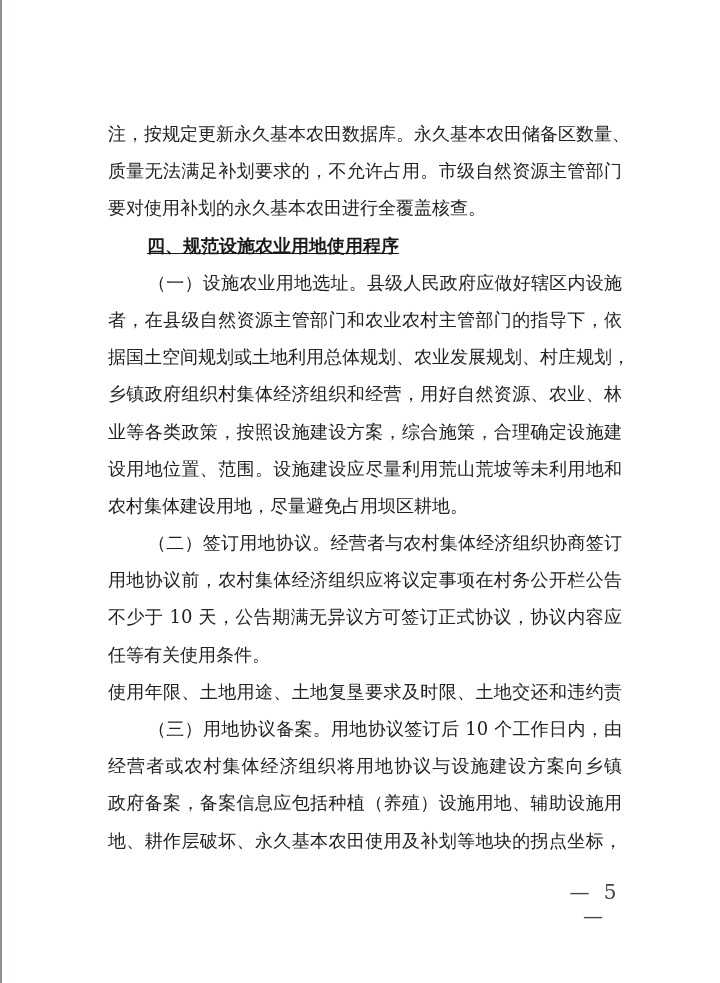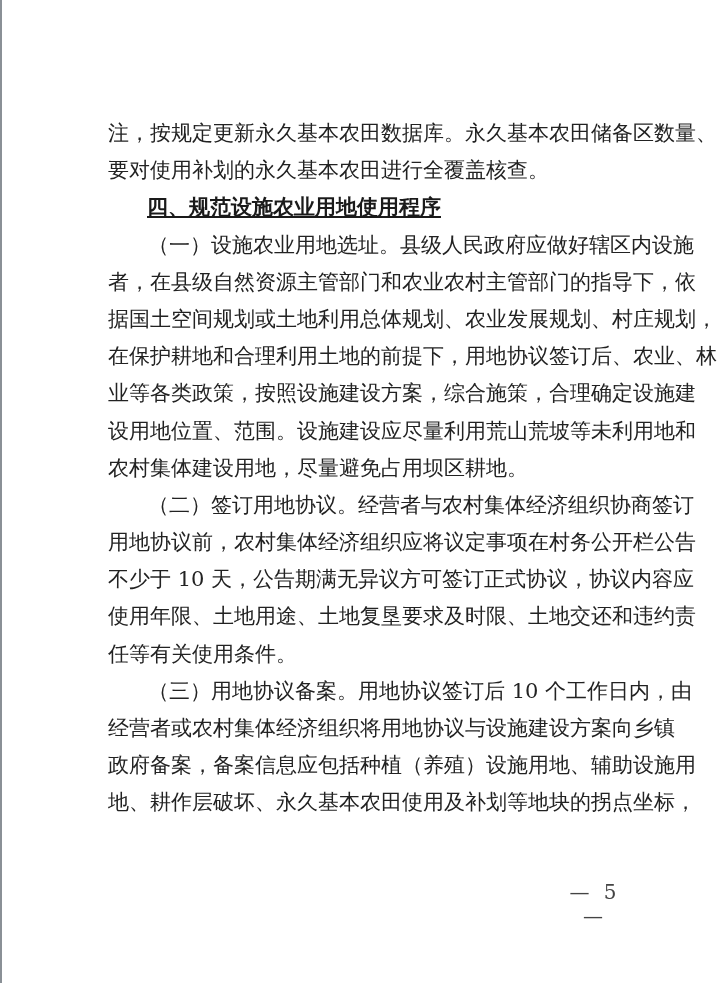--- a/index.html
+++ b/index.html
@@ -32,21 +32,21 @@
     }
     .text-block {
       position: absolute;
       left: 108px;
       top: 115px;
       width: 514px;
     }
     .line {
       height: 37.2px;
       line-height: 37.2px;
-      font-size: 21px;
+      font-size: 18px;
       text-align: justify;
       text-align-last: justify;
       white-space: nowrap;
       overflow: visible;
       letter-spacing: 0px;
     }
     .line.last {
       text-align-last: left;
     }
     .line.indent {
@@ -72,34 +72,35 @@
     }
   </style>
 </head>
 <body>
 
 <div class="scan-edge"></div>
 
 <div class="page">
   <div class="text-block">
     <div class="line">注，按规定更新永久基本农田数据库。永久基本农田储备区数量、</div>
+    <div class="line">质量无法满足补划要求的，不允许占用。市级自然资源主管部门</div>
     <div class="line last">要对使用补划的永久基本农田进行全覆盖核查。</div>
     <div class="line heading">四、规范设施农业用地使用程序</div>
     <div class="line indent">（一）设施农业用地选址。县级人民政府应做好辖区内设施</div>
     <div class="line">者，在县级自然资源主管部门和农业农村主管部门的指导下，依</div>
     <div class="line">据国土空间规划或土地利用总体规划、农业发展规划、村庄规划，</div>
-    <div class="line">在保护耕地和合理利用土地的前提下，用地协议签订后、农业、林</div>
+    <div class="line">乡镇政府组织村集体经济组织和经营，用好自然资源、农业、林</div>
     <div class="line">业等各类政策，按照设施建设方案，综合施策，合理确定设施建</div>
     <div class="line">设用地位置、范围。设施建设应尽量利用荒山荒坡等未利用地和</div>
     <div class="line last">农村集体建设用地，尽量避免占用坝区耕地。</div>
     <div class="line indent">（二）签订用地协议。经营者与农村集体经济组织协商签订</div>
     <div class="line">用地协议前，农村集体经济组织应将议定事项在村务公开栏公告</div>
     <div class="line">不少于 10 天，公告期满无异议方可签订正式协议，协议内容应</div>
+    <div class="line last">任等有关使用条件。</div>
     <div class="line">使用年限、土地用途、土地复垦要求及时限、土地交还和违约责</div>
-    <div class="line last">任等有关使用条件。</div>
     <div class="line indent">（三）用地协议备案。用地协议签订后 10 个工作日内，由</div>
     <div class="line">经营者或农村集体经济组织将用地协议与设施建设方案向乡镇</div>
     <div class="line">政府备案，备案信息应包括种植（养殖）设施用地、辅助设施用</div>
     <div class="line">地、耕作层破坏、永久基本农田使用及补划等地块的拐点坐标，</div>
   </div>
 
   <div class="page-number">— 5 —</div>
 </div>
 
 </body></html>

